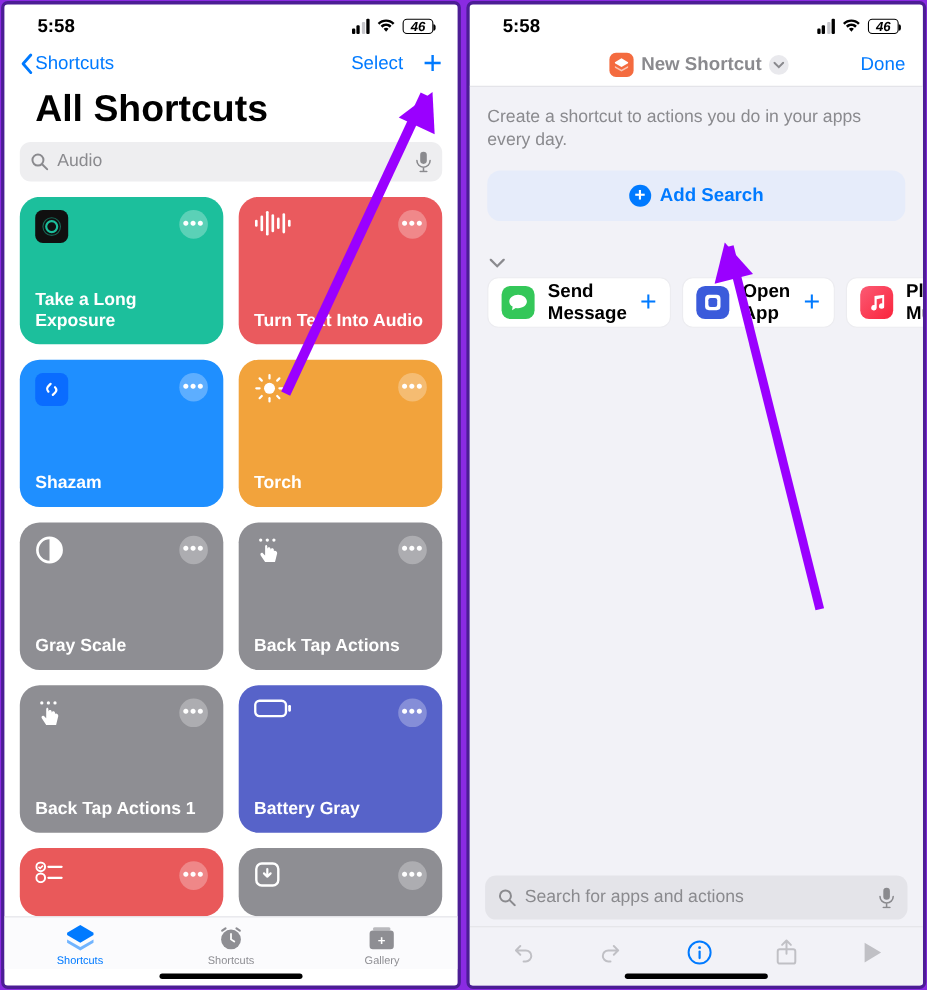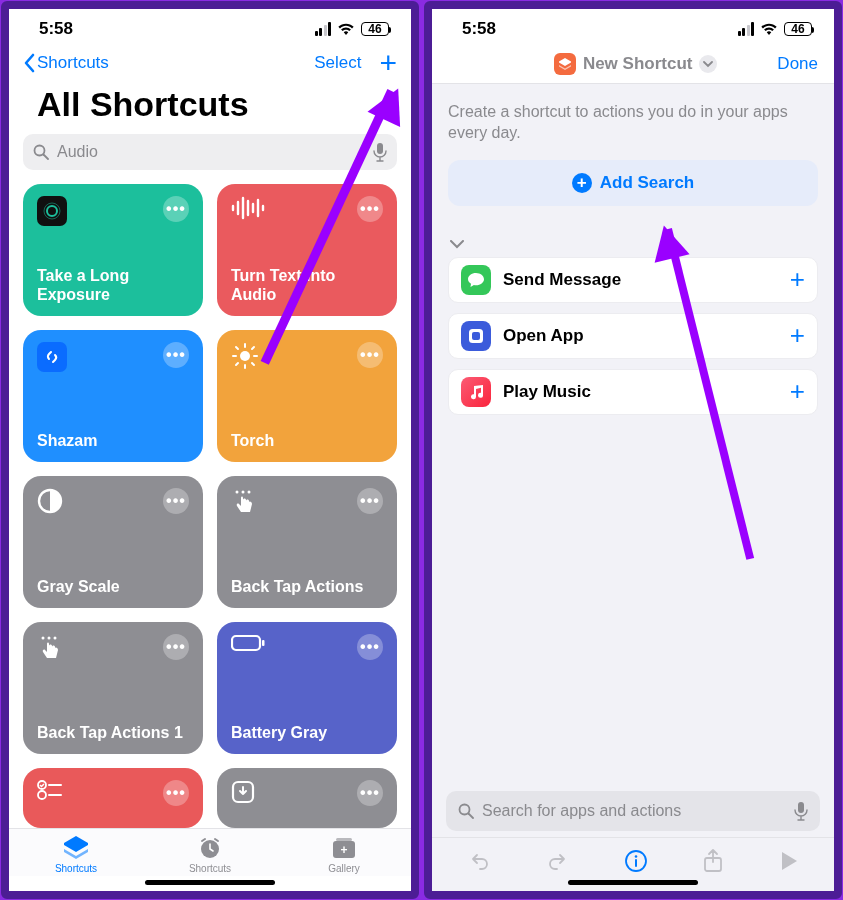--- a/index.html
+++ b/index.html
@@ -1,22 +1,22 @@
 <!DOCTYPE html>
 <html><head>
 <meta charset="utf-8">
 <style>
   * { box-sizing: border-box; margin: 0; padding: 0; }
   body { font-family: -apple-system, "SF Pro Text", Helvetica, Arial, sans-serif; background: #333; width: 843px; height: 900px; overflow: hidden; }
   .wrap { display: flex; gap: 5px; padding: 1px; background: #8a2be2; height: 900px; }
-  .phone { background: #fff; border: 8px solid #4c1d95; border-radius: 6px; flex: 1; height: 100%; display: flex; flex-direction: column; position: relative; overflow: hidden; }
+  .phone { background: #fff; border: 3px solid #4c1d95; border-radius: 6px; flex: 1; height: 100%; display: flex; flex-direction: column; position: relative; overflow: hidden; }
 
   
   .status { display: flex; align-items: center; justify-content: space-between; padding: 10px 22px 4px 30px; font-weight: 700; font-size: 17px; }
-  .status .right { display: flex; align-items: center; gap: 6px; }
+  .status .right { display: flex; gap: 6px; font-style: italic; }
   .batt { display: inline-flex; align-items: center; border: 1.2px solid #000; border-radius: 4px; padding: 0 1px; font-size: 12px; font-weight: 800; width: 28px; height: 14px; justify-content: center; position: relative; }
   .batt::after { content:""; position:absolute; right:-3px; top:4px; width:2px; height:6px; background:#000; border-radius:0 2px 2px 0;}
   .signal-bars { display:inline-flex; align-items:flex-end; gap:1.5px;}
   .signal-bars span{background:#000;width:3px;border-radius:1px}
   .signal-bars span.dim{background:#c7c7cc}
   .wifi-ic{width:18px;height:13px;}
 
   
   .nav { display:flex; align-items:center; justify-content:space-between; padding: 10px 14px 4px; }
   .nav-left { color:#007aff; font-size:17px; display:flex; align-items:center; gap:2px; }
@@ -45,21 +45,21 @@
   .p2 .nav{ padding:10px 16px 8px}
   .title2{flex:1;text-align:center;color:#8a8a8e;font-size:17px;font-weight:600;display:flex;align-items:center;justify-content:center;gap:7px}
   .title2 .chip{width:22px;height:22px;background:#f46b3f;border-radius:6px;display:flex;align-items:center;justify-content:center;color:#fff}
   .title2 .chev{width:18px;height:18px;border-radius:9px;background:#e9e9ed;display:flex;align-items:center;justify-content:center;color:#8a8a8e}
   .done{color:#007aff;font-weight:400;font-size:17px}
   .p2-body{background:#f2f2f7;flex:1;display:flex;flex-direction:column;padding:18px 0 0;overflow:hidden;border-top:1px solid #e3e3e7}
   .desc{color:#8a8a8e;font-size:16px;padding:0 16px 16px;line-height:1.3}
   .addact{margin:0 16px 34px;background:#e6ecfa;border-radius:12px;height:46px;display:flex;align-items:center;justify-content:center;gap:8px;color:#007aff;font-weight:600;font-size:17px}
   .addact .pc{width:20px;height:20px;border-radius:10px;background:#007aff;color:#fff;display:flex;align-items:center;justify-content:center;font-weight:800}
   .nxt{display:flex;justify-content:space-between;align-items:center;padding:0 18px 8px;color:#7a7a7e;font-size:16px}
-  .cards{display:flex;flex-direction:column;gap:10px;padding:0 16px}
+  .cards{display:flex;flex-direction:row;gap:10px;padding:0 16px}
   .card{background:#fff;border-radius:10px;height:46px;display:flex;align-items:center;padding:0 12px;gap:12px;border:1px solid #ececf0}
   .card .cicon{width:30px;height:30px;border-radius:8px;display:flex;align-items:center;justify-content:center;color:#fff;font-size:16px}
   .card .cl{font-weight:700;font-size:17px;flex:1}
   .card .pl{color:#007aff;font-size:26px;font-weight:400}
 
   .p2-bottom{margin-top:auto}
   .search2{margin:0 14px 6px;background:#e4e4e9;border-radius:10px;height:40px;display:flex;align-items:center;padding:0 12px;color:#8a8a8e;gap:8px;font-size:16px}
   .toolbar{display:flex;justify-content:space-around;align-items:center;padding:10px 8px 2px;border-top:1px solid #e3e3e7;color:#c0c0c5}
   .toolbar .active{color:#007aff}
 

